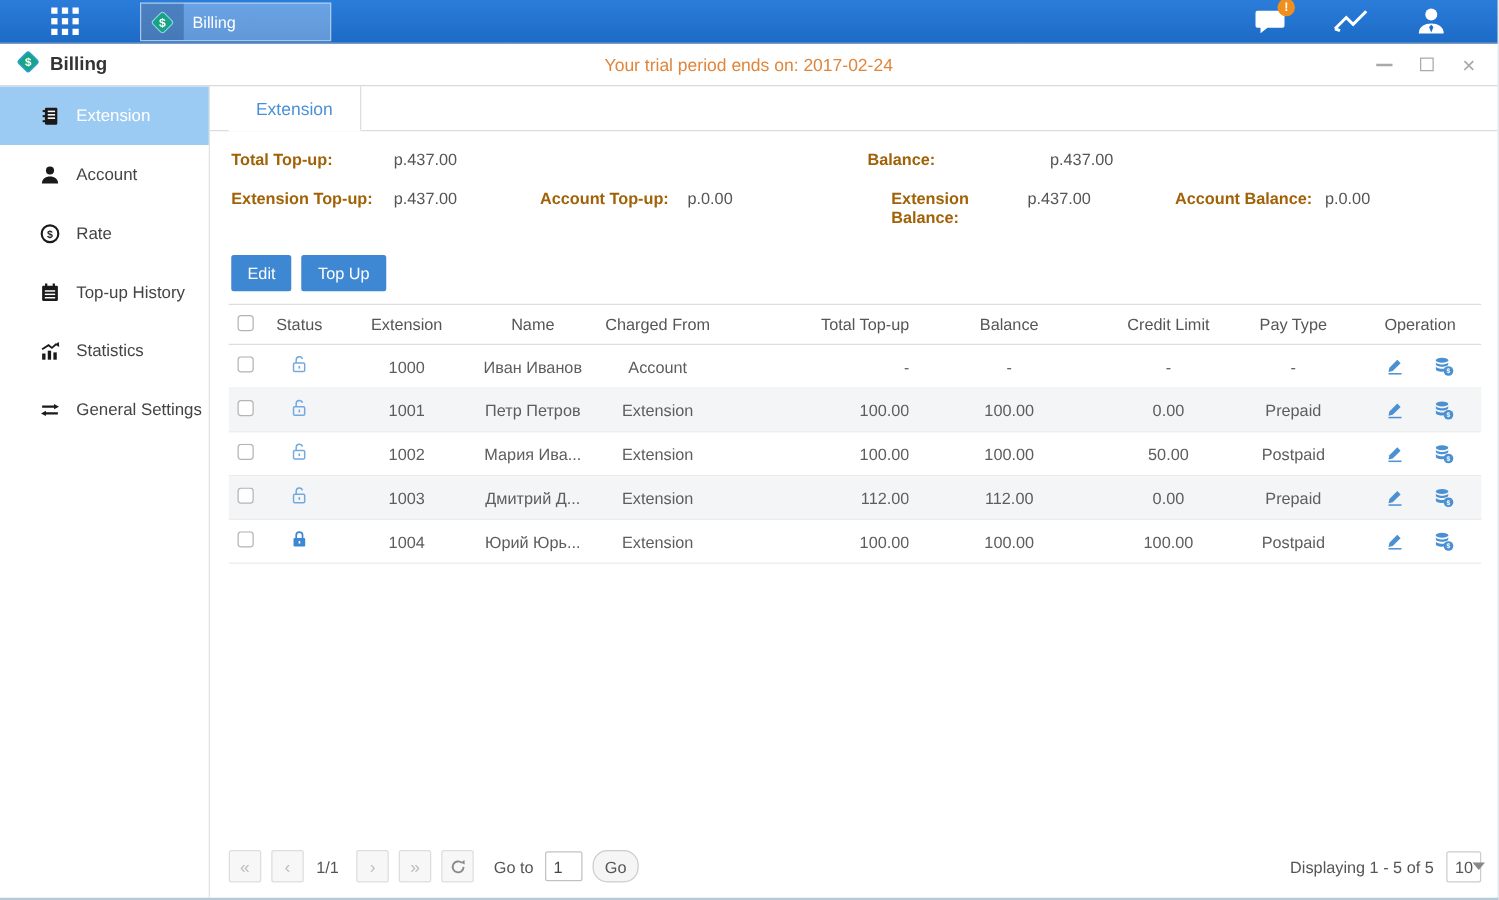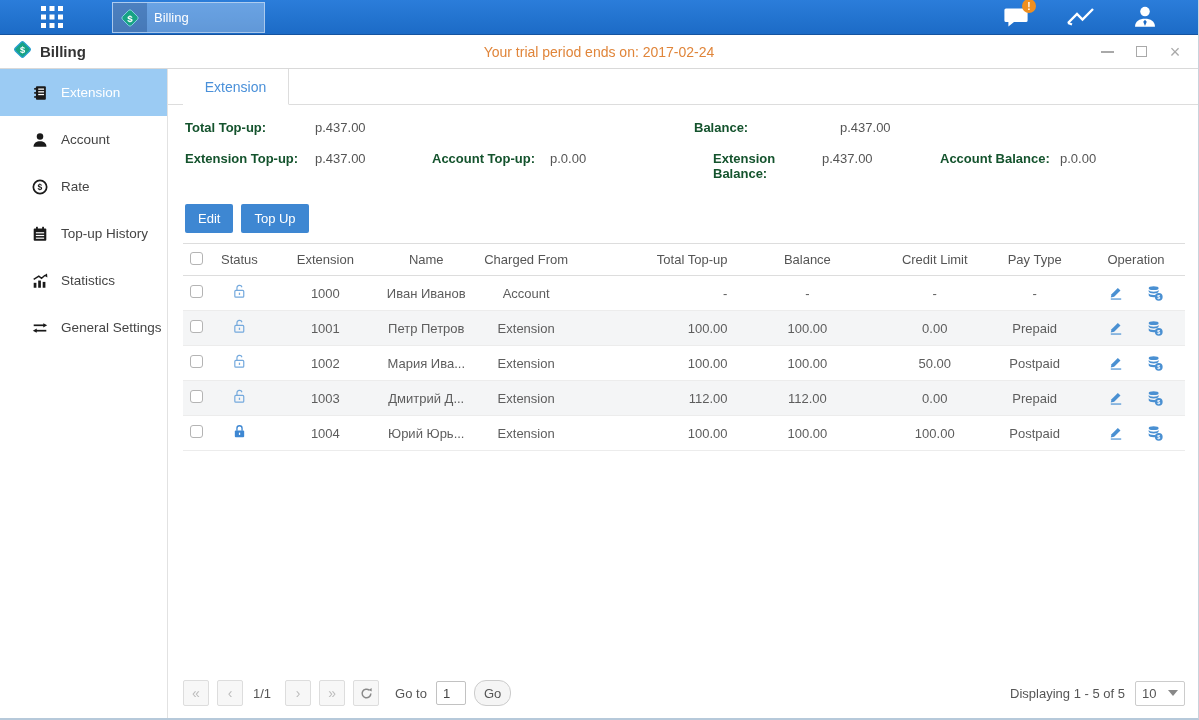--- a/index.html
+++ b/index.html
@@ -48,21 +48,21 @@
 
   
   .tabstrip { height:36px; flex:0 0 36px; border-bottom:1px solid #ddd; display:flex; align-items:stretch; padding-left:15px; }
   .tab { width:106px; display:flex; align-items:center; justify-content:center;
          font-size:14px; color:#4a90d9; background:#fff; border-right:1px solid #ddd;
          margin-bottom:-1px; border-bottom:1px solid #fff; cursor:default; }
 
   
   .summary { position:relative; height:88px; flex:0 0 88px; font-size:13px; color:#555; }
   .pair { position:absolute; display:flex; }
-  .pair .lbl { font-weight:bold; color:#14532d; }
+  .pair .lbl { font-weight:bold; color:#a16207; }
   .pair .val { color:#555; }
   .p1 { top:15px; left:17px; }  .p1 .lbl { width:130px; }
   .p2 { top:15px; left:526px; } .p2 .lbl { width:146px; }
   .p3 { top:46px; left:17px; }  .p3 .lbl { width:130px; }
   .p4 { top:46px; left:264px;justify-content:flex-end; } .p4 .lbl { width:118px; }
   .p5 { top:46px; left:526px; } .p5 .lbl { width:128px;padding-left:19px; }
   .p6 { top:46px; left:772px; } .p6 .lbl { width:120px; }
 
   
   .actions { height:50px; flex:0 0 50px; display:flex; align-items:center; gap:8px; padding-left:17px; }
@@ -513,21 +513,21 @@
             <polygon points="16.8,2.6 17,7.4 12.8,5.4" fill="#8a8a8a"></polygon>
           </svg>
         </span>
         <span class="goto-lbl">Go to</span>
         <input class="goto-input" type="text" value="1" style="">
         <button class="go-btn">Go</button>
 
         <div class="pg-right">
           <span>Displaying 1 - 5 of 5</span>
 
-          <span class="size-select pize-actual pize-real" style="width:50px;height:25px;border:1px solid #ccc;border-radius:2px;background:#fff;display:flex;align-items:center;padding:0 6px;cursor:pointer;justify-content:space-between;">
+          <span class="size-select pize-actual pize-real" style="width:28px;height:25px;border:1px solid #ccc;border-radius:2px;background:#fff;display:flex;align-items:center;padding:0 6px;cursor:pointer;justify-content:space-between;">
             <span>10</span>
             <span class="tri"></span>
           </span>
         </div>
       </div>
 
     </main>
   </div>
 </div>
 

